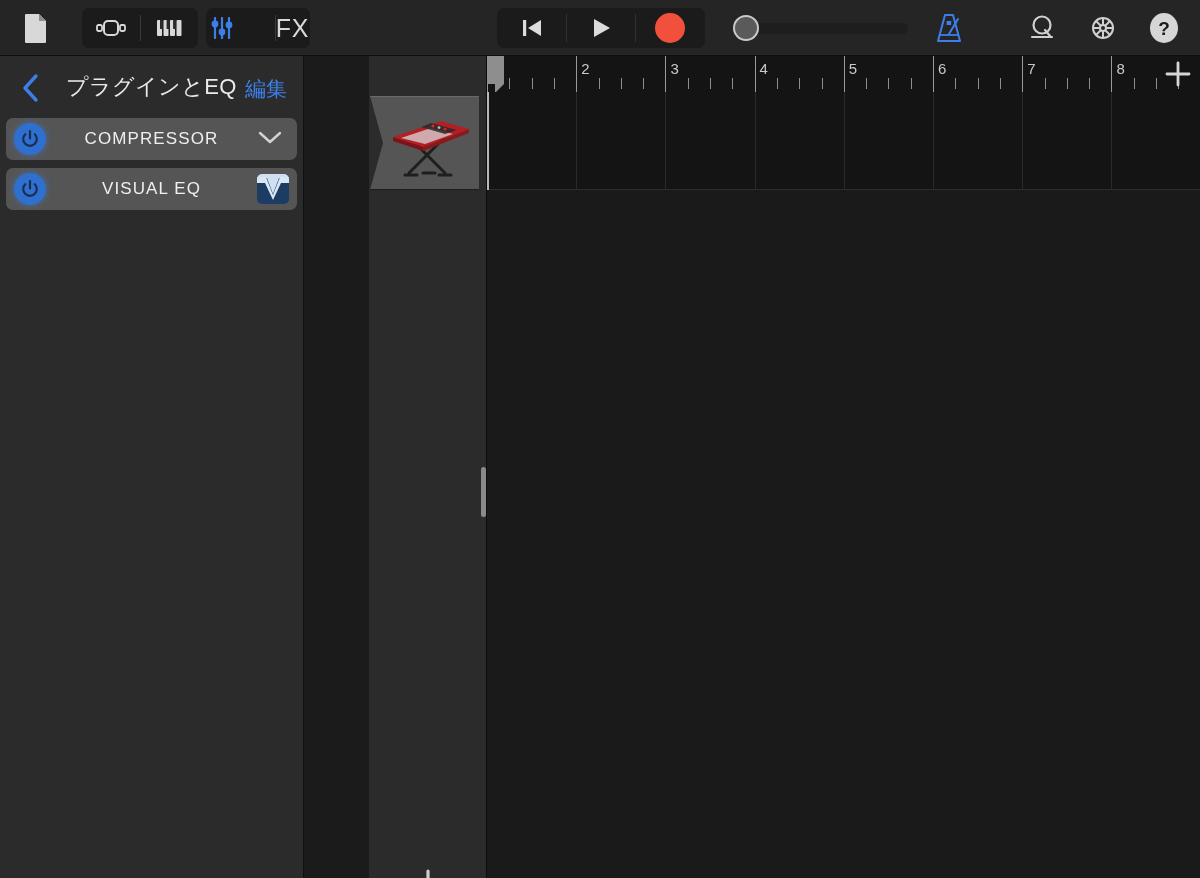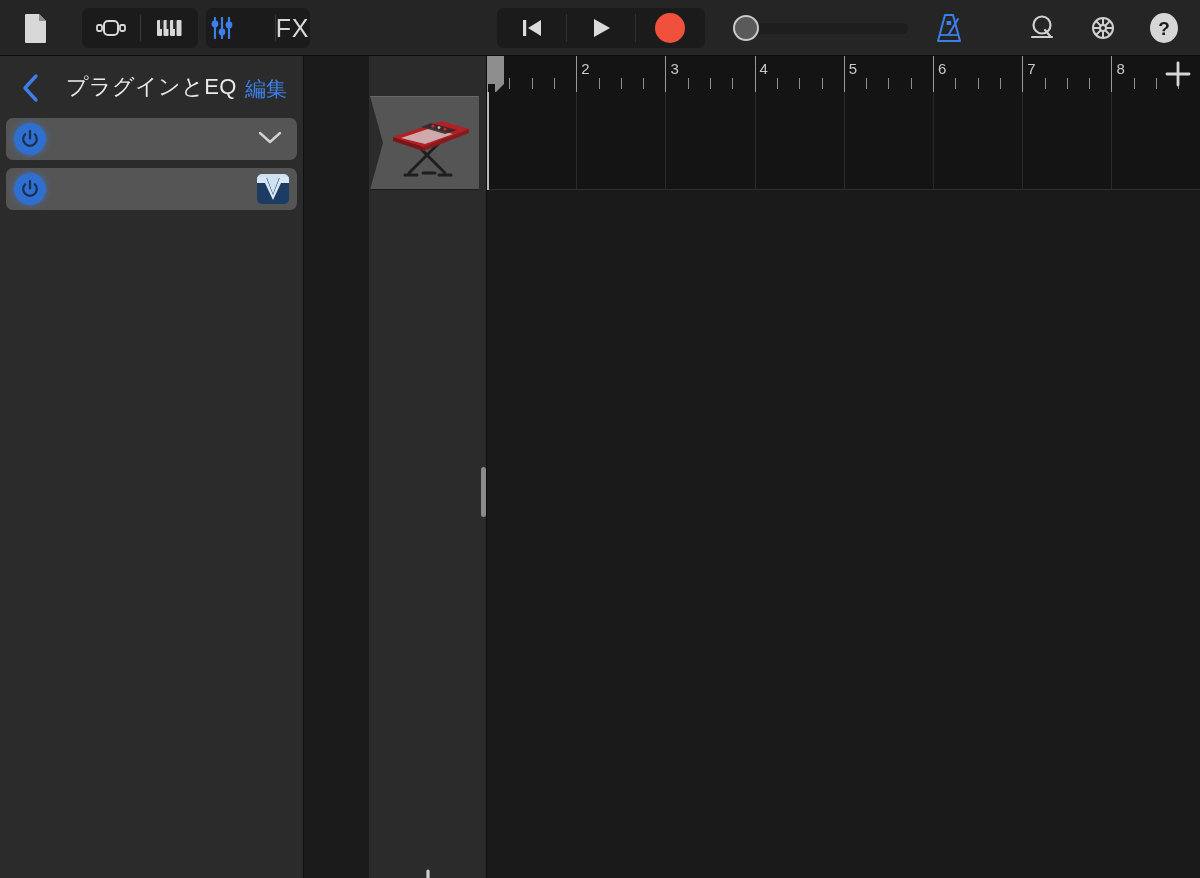--- a/index.html
+++ b/index.html
@@ -302,34 +302,36 @@
       <div class="sb-edit">編集</div>
     </div>
 
     <div class="plugin-row">
       <div class="pwr">
         <svg width="20" height="20" viewBox="0 0 20 20">
           <path d="M5.2 5.2 A6.8 6.8 0 1 0 14.8 5.2" fill="none" stroke="#1a2e50" stroke-width="2.2" stroke-linecap="round"></path>
           <line x1="10" y1="2" x2="10" y2="9.5" stroke="#1a2e50" stroke-width="2.2" stroke-linecap="round"></line>
         </svg>
       </div>
+      <div class="plugin-label">COMPRESSOR</div>
       <div class="chev">
         <svg width="26" height="16" viewBox="0 0 26 16">
           <path d="M3 4 L13 13 L23 4" fill="none" stroke="#d3d3d3" stroke-width="2.4" stroke-linecap="round" stroke-linejoin="round"></path>
         </svg>
       </div>
     </div>
 
     <div class="plugin-row">
       <div class="pwr">
         <svg width="20" height="20" viewBox="0 0 20 20">
           <path d="M5.2 5.2 A6.8 6.8 0 1 0 14.8 5.2" fill="none" stroke="#1a2e50" stroke-width="2.2" stroke-linecap="round"></path>
           <line x1="10" y1="2" x2="10" y2="9.5" stroke="#1a2e50" stroke-width="2.2" stroke-linecap="round"></line>
         </svg>
       </div>
+      <div class="plugin-label">VISUAL EQ</div>
       <div class="eq-thumb">
         <svg width="32" height="30" viewBox="0 0 32 30">
           <path d="M0 4 L10 4 L16 20 L22 4 L32 4 L32 0 L0 0 Z" fill="#cfe0f2"></path>
           <path d="M0 3 L9 3 L16 21 L23 3 L32 3 L32 9 L24 9 L16 26 L8 9 L0 9 Z" fill="#d9e7f5"></path>
         </svg>
       </div>
     </div>
   </div>
 
   <div class="track-col">

